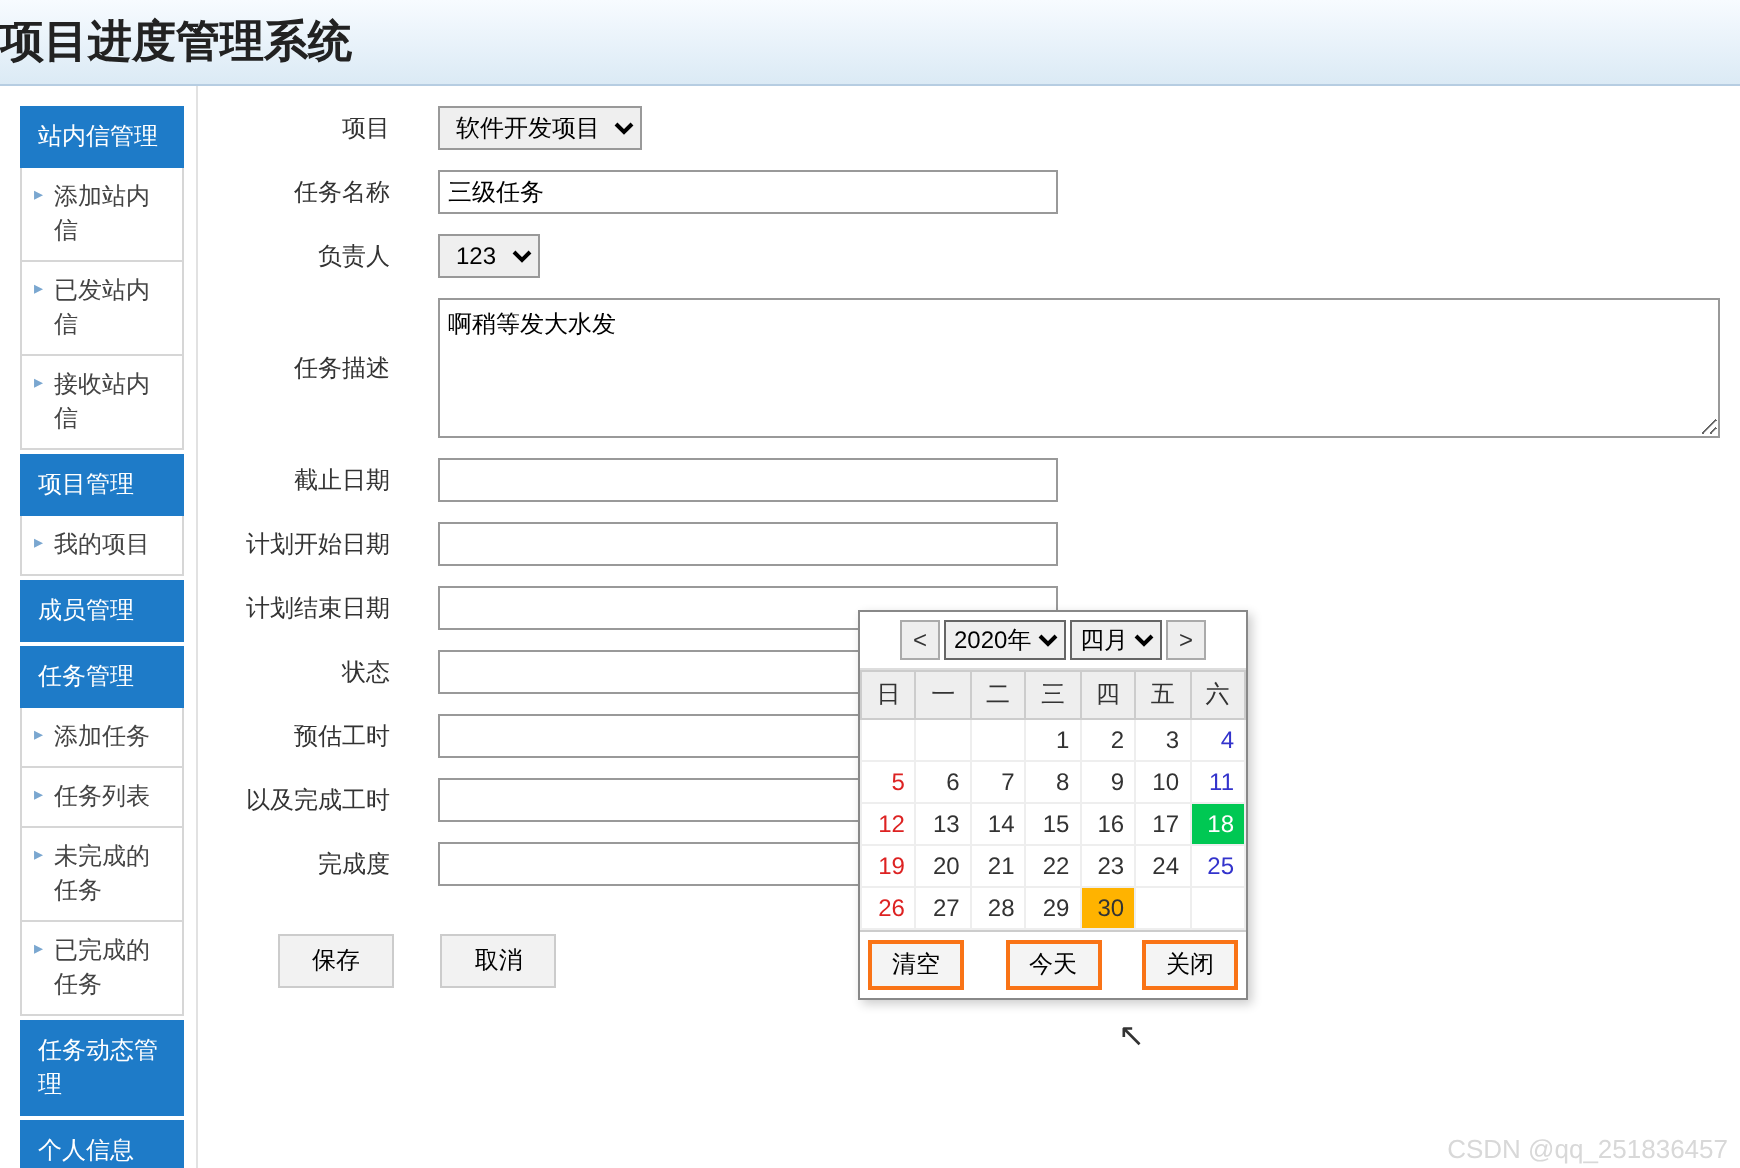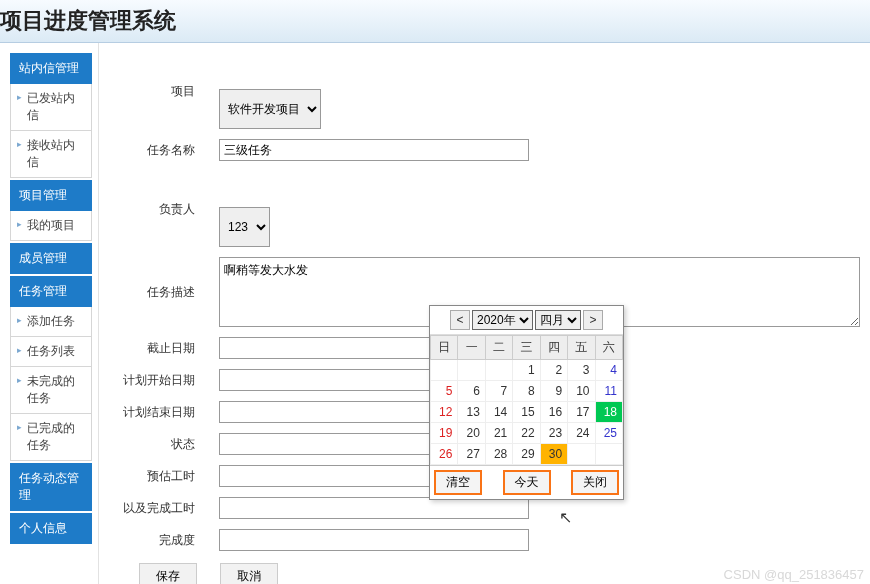--- a/index.html
+++ b/index.html
@@ -9,26 +9,26 @@
 .layout { display: flex; }
 .sidebar { width: 170px; padding: 10px 6px 10px 10px; }
 .menu-section { margin-bottom: 2px; }
 .menu-title { background: #1e7bc8; color: #fff; font-weight: normal; padding: 6px 8px; border: 1px solid #1e7bc8; }
 .menu-item { background: #fff; border: 1px solid #d6d6d6; border-top: none; padding: 6px 8px 6px 16px; color: #444; cursor: pointer; position: relative; }
 .menu-item::before { content: "▸"; color: #7aa7d0; position: absolute; left: 6px; font-size: 9px; top: 8px; }
 .main { flex: 1; padding: 10px 10px 10px 20px; border-left: 1px solid #e2e2e2; position: relative; }
 .form-row { display: flex; align-items: center; margin-bottom: 10px; }
 .form-row label { width: 100px; text-align: right; padding-right: 24px; color: #333; }
 .form-row select, .form-row input[type=text] { border: 1px solid #999; padding: 2px 4px; font-size: 12px; }
-.form-row select { height: 40px; margin-top: 36px; }
+.form-row select { height: 22px; }
 .form-row input[type=text] { height: 22px; width: 310px; }
 .form-row textarea { border: 1px solid #999; width: 641px; height: 70px; padding: 4px; font-size: 12px; resize: vertical; font-family: inherit; }
 .textarea-row { align-items: center; }
 .textarea-row label { align-self: center; }
-.btn-row { margin-top: 12px; padding-left: 20px; }
+.btn-row { margin-top: 24px; padding-left: 20px; }
 .btn { background: #f2f2f2; border: 1px solid #ccc; padding: 4px 16px; margin-right: 20px; cursor: pointer; font-size: 12px; }
 .datepicker { position: absolute; left: 330px; top: 262px; width: 195px; border: 1px solid #888; background: #fff; box-shadow: 2px 2px 5px rgba(0,0,0,0.2); }
 .dp-head { display: flex; align-items: center; justify-content: center; padding: 4px; gap: 2px; background: #fff; border-bottom: 1px solid #ddd; }
 .dp-nav { width: 20px; height: 20px; border: 1px solid #aaa; background: #eee; text-align: center; line-height: 18px; cursor: pointer; }
 .dp-head select { border: 1px solid #666; font-size: 12px; height: 20px; }
 .dp-table { width: 100%; border-collapse: collapse; }
 .dp-table th { background: #eee; border: 1px solid #ccc; padding: 3px 0; font-weight: normal; color: #333; width: 14.28%; }
 .dp-table td { border: 1px solid #eee; text-align: right; padding: 3px 5px 3px 0; cursor: pointer; height: 20px; }
 .dp-sun { color: #d22; }
 .dp-sat { color: #33c; }
@@ -43,20 +43,21 @@
 <body>
 
 <div class="header">
   <h1>项目进度管理系统</h1>
 </div>
 
 <div class="layout">
   <div class="sidebar" id="sidebar">
       <div class="menu-section">
         <div class="menu-title">站内信管理</div>
+        <div class="menu-item">添加站内信</div>
         <div class="menu-item">已发站内信</div>
         <div class="menu-item">接收站内信</div>
       </div>
       <div class="menu-section">
         <div class="menu-title">项目管理</div>
         <div class="menu-item">我的项目</div>
       </div>
       <div class="menu-section">
         <div class="menu-title">成员管理</div>
       </div>

